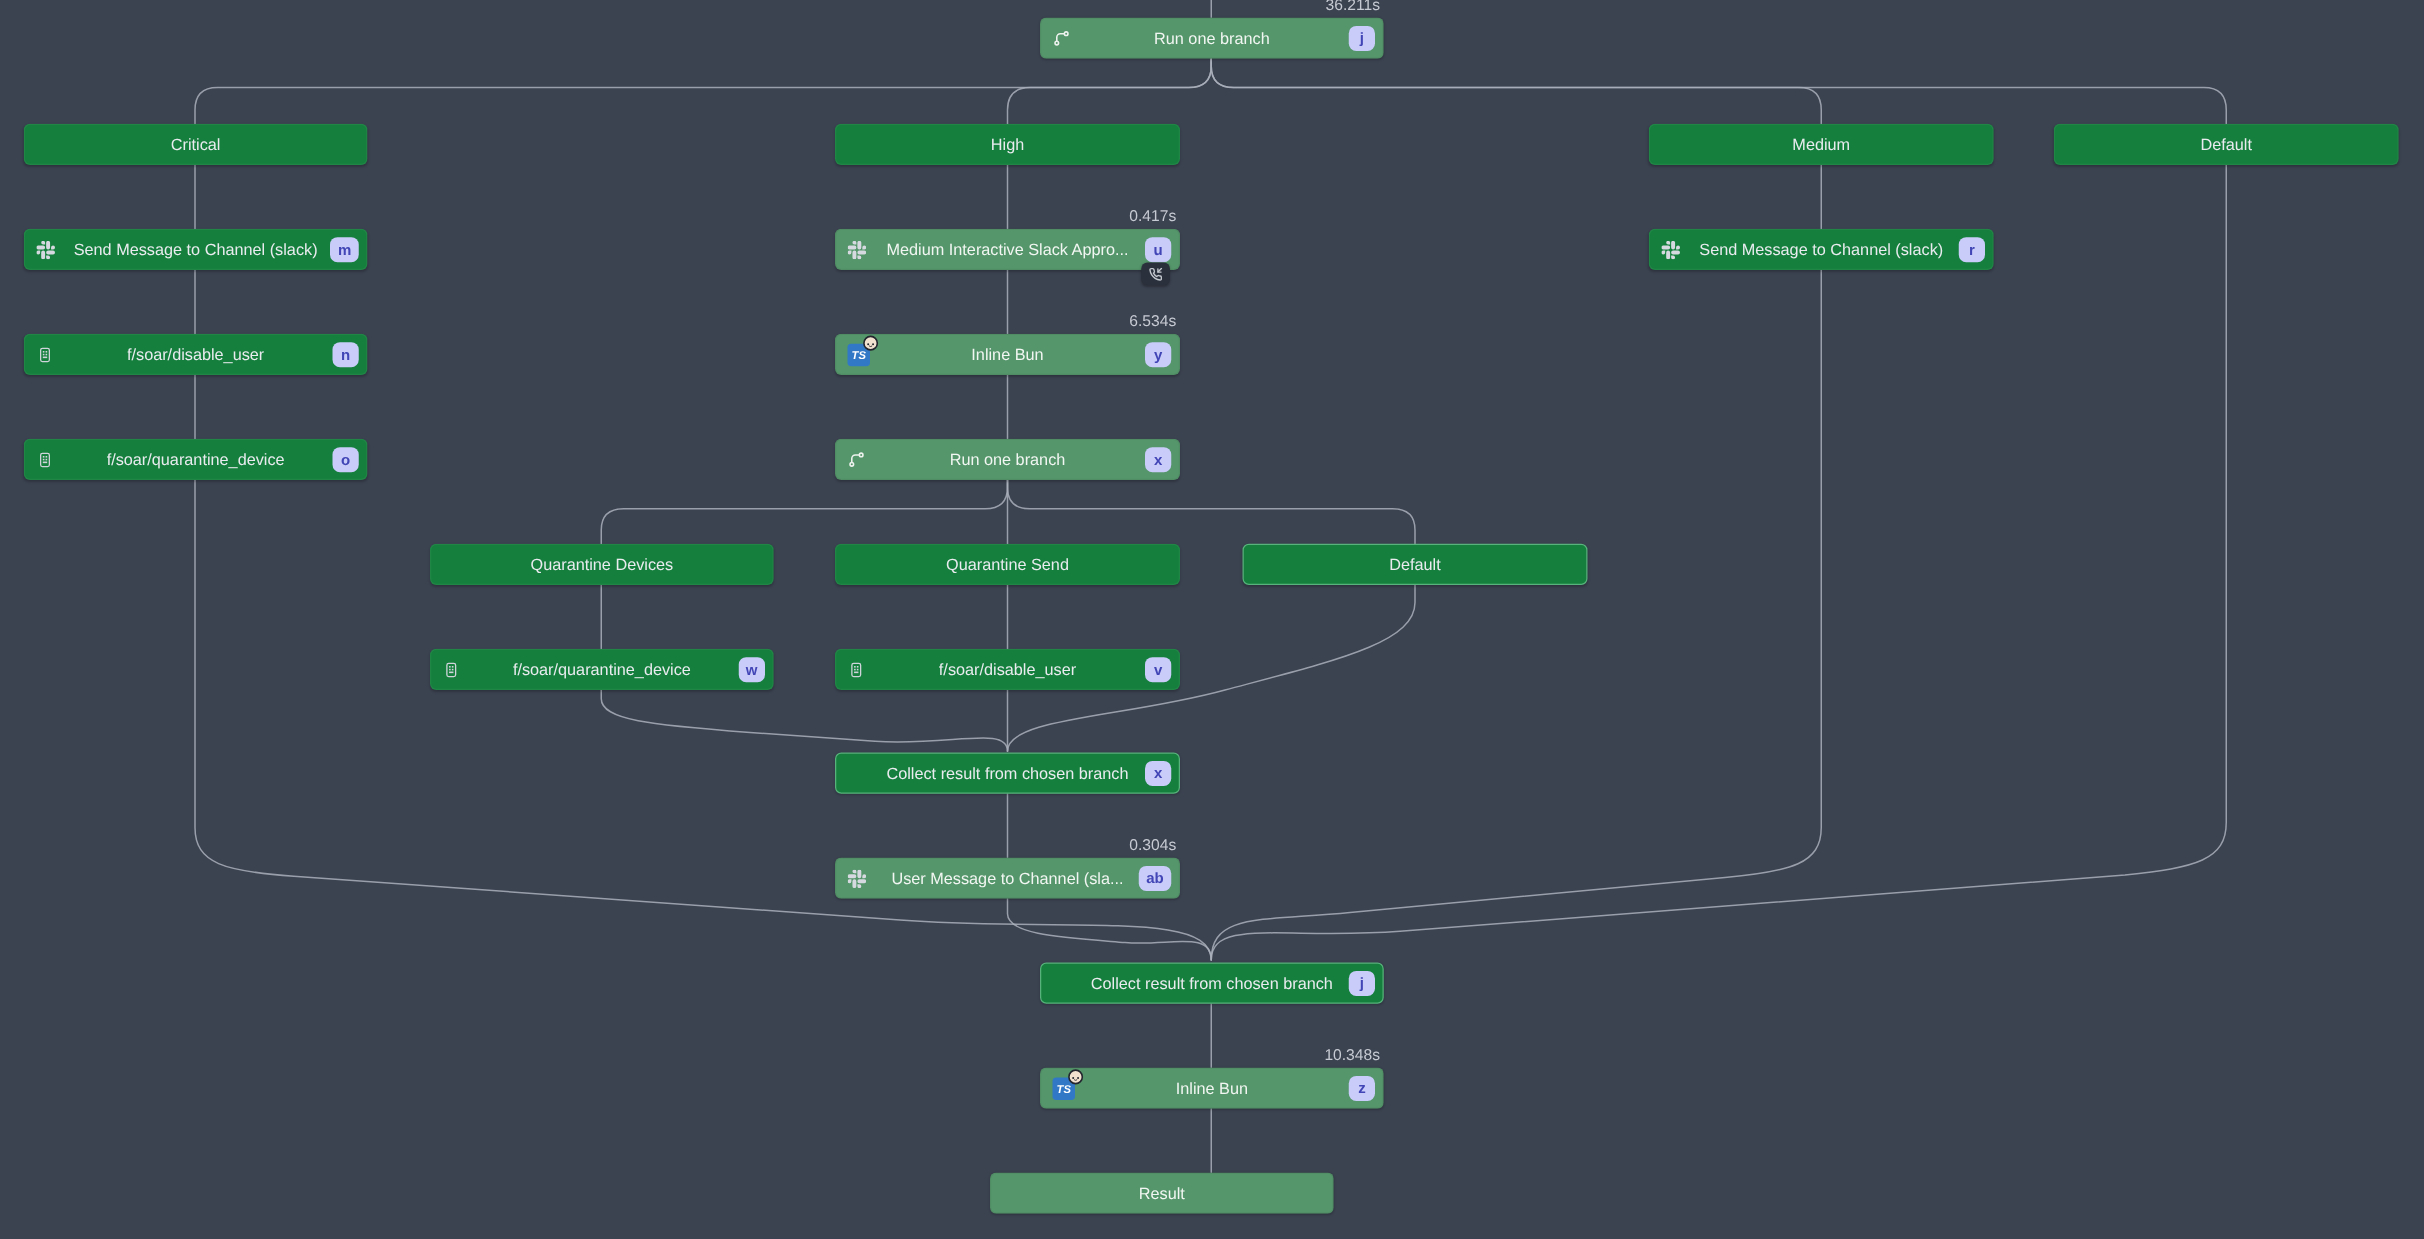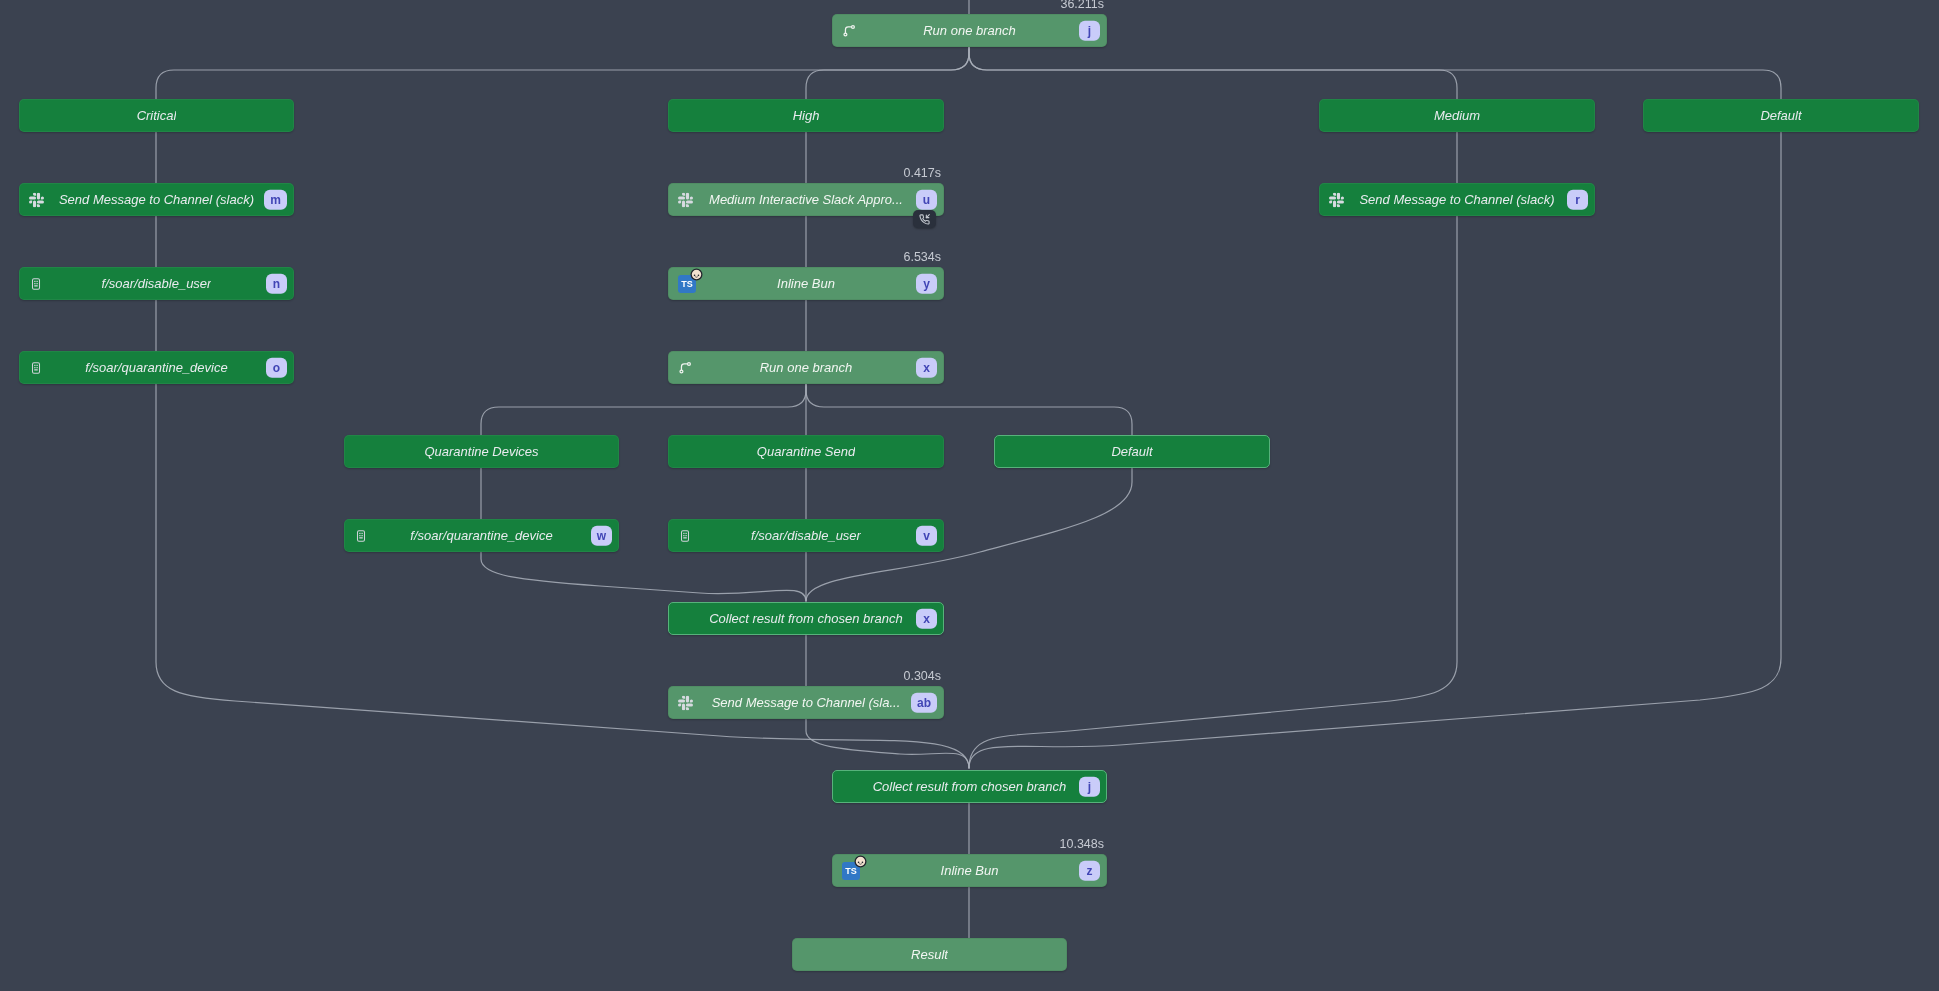--- a/index.html
+++ b/index.html
@@ -12,22 +12,22 @@
   #canvas{position:absolute;inset:0;}
   svg.edges{position:absolute;left:0;top:0;pointer-events:none;}
   .node{
     position:absolute;height:33px;box-sizing:border-box;
     border-radius:5px;display:flex;align-items:center;justify-content:center;
     font-size:13px;color:#e9ebef;box-shadow:0 1px 2px rgba(0,0,0,.22);
   }
   .dark{background:#15803d;border:1px solid rgba(255,255,255,.05);}
   .green{background:#55966b;border:1px solid rgba(0,0,0,.06);color:#f2f6f2;}
   .sel{border:1px solid #57b27b;}
-  .lbl{white-space:nowrap;overflow:hidden;text-overflow:ellipsis;max-width:200px;font-style:italic;}
-  .icon{position:absolute;left:9px;top:50%;transform:translateY(-50%);display:flex;align-items:center;}
+  .lbl{white-space:nowrap;overflow:hidden;text-overflow:ellipsis;max-width:200px;}
+  .icon{position:absolute;left:9px;top:50%;transform:translateY(-50%);display:flex;align-items:center;font-style:italic;}
   .badge{
     position:absolute;right:6px;top:50%;transform:translateY(-50%);
     background:#c9ccf9;color:#4145b5;font-weight:700;font-size:12px;
     padding:4px 6px;border-radius:6px;min-width:9px;text-align:center;line-height:1.05;
   }
   .timing{position:absolute;right:2px;top:-18px;font-size:12.5px;color:#c6cad2;font-weight:400;}
   .suspend{
     position:absolute;right:7px;bottom:-13px;width:23px;height:18px;
     background:#2a303c;border-radius:5px;display:flex;align-items:center;justify-content:center;
     box-shadow:0 1px 2px rgba(0,0,0,.3);
@@ -257,21 +257,21 @@
     <span class="lbl">Collect result from chosen branch</span>
     <span class="badge">x</span>
   </div>
 
   <div class="node green" style="left:668px;top:686px;width:276px">
     <span class="icon">
         <svg width="15" height="15">
           <use href="#sym-slack"></use>
         </svg>
       </span>
-    <span class="lbl">Send Message to Channel (sla...</span>
+    <span class="lbl">User Message to Channel (sla...</span>
     <span class="badge">ab</span>
     <span class="timing">0.304s</span>
   </div>
 
   <div class="node dark sel" style="left:832px;top:770px;width:275px">
     <span class="lbl">Collect result from chosen branch</span>
     <span class="badge">j</span>
   </div>
 
   <div class="node green" style="left:832px;top:854px;width:275px">

